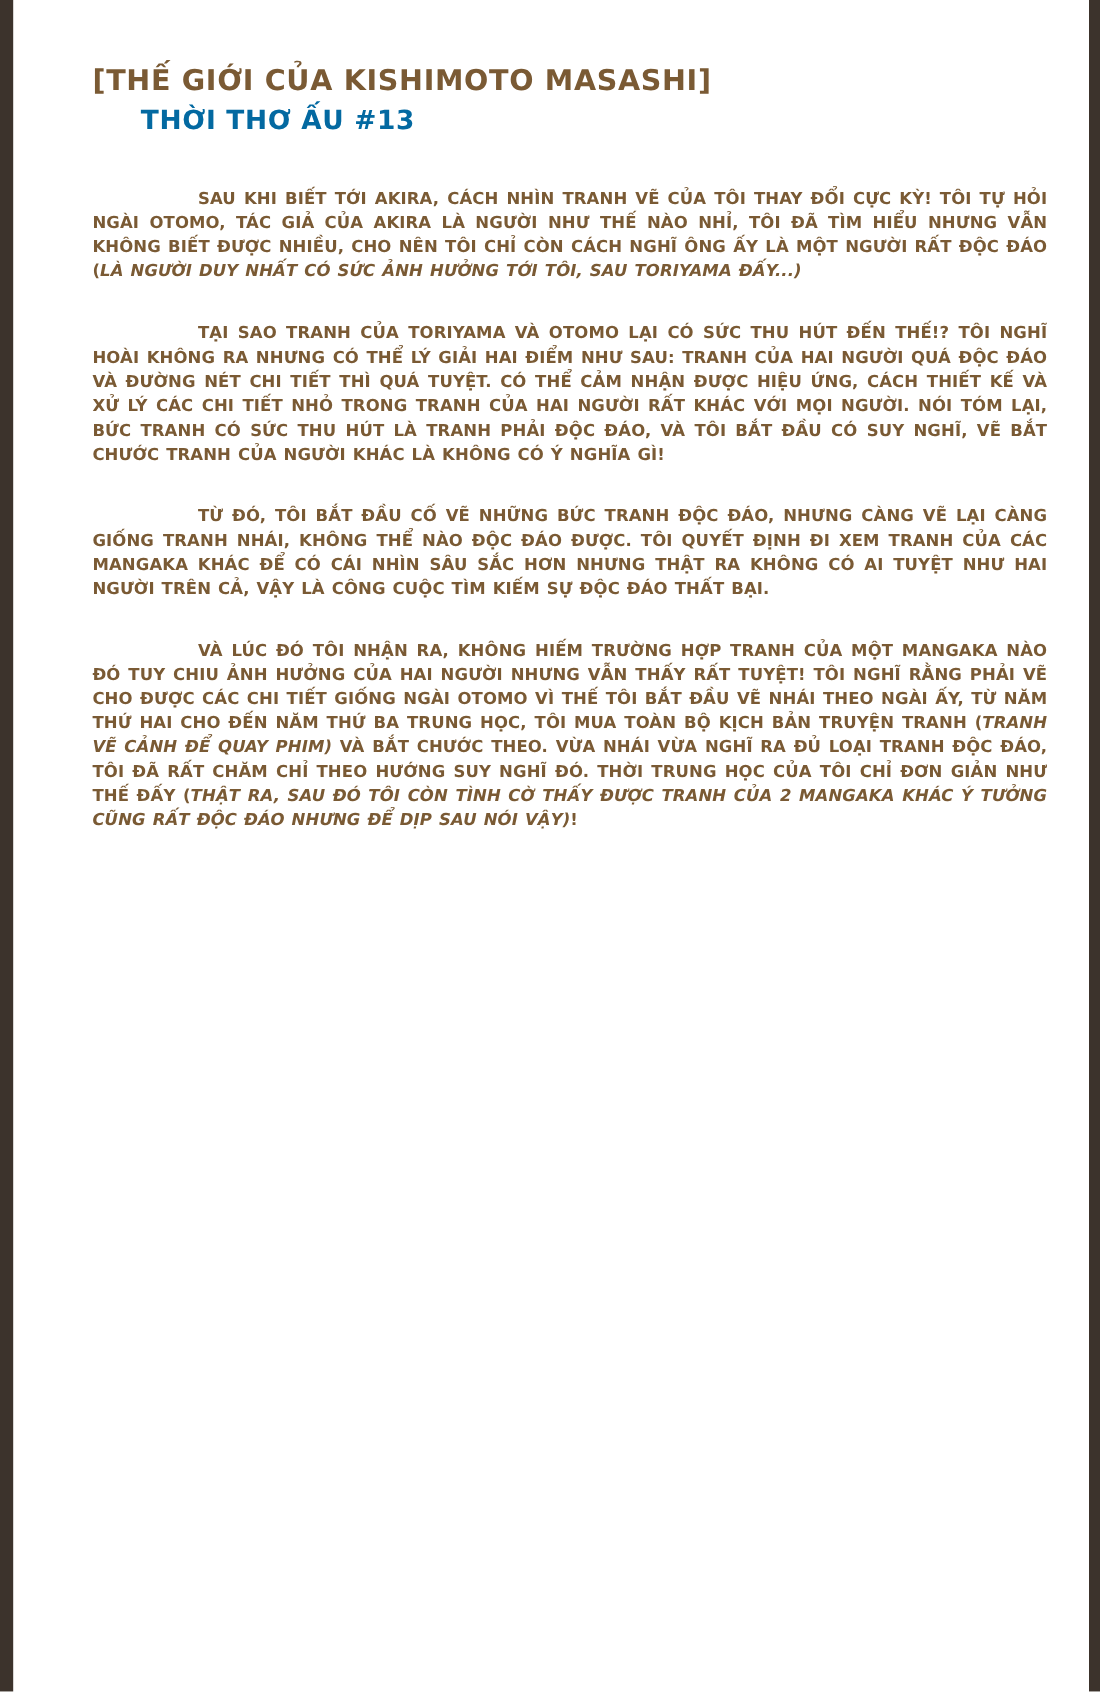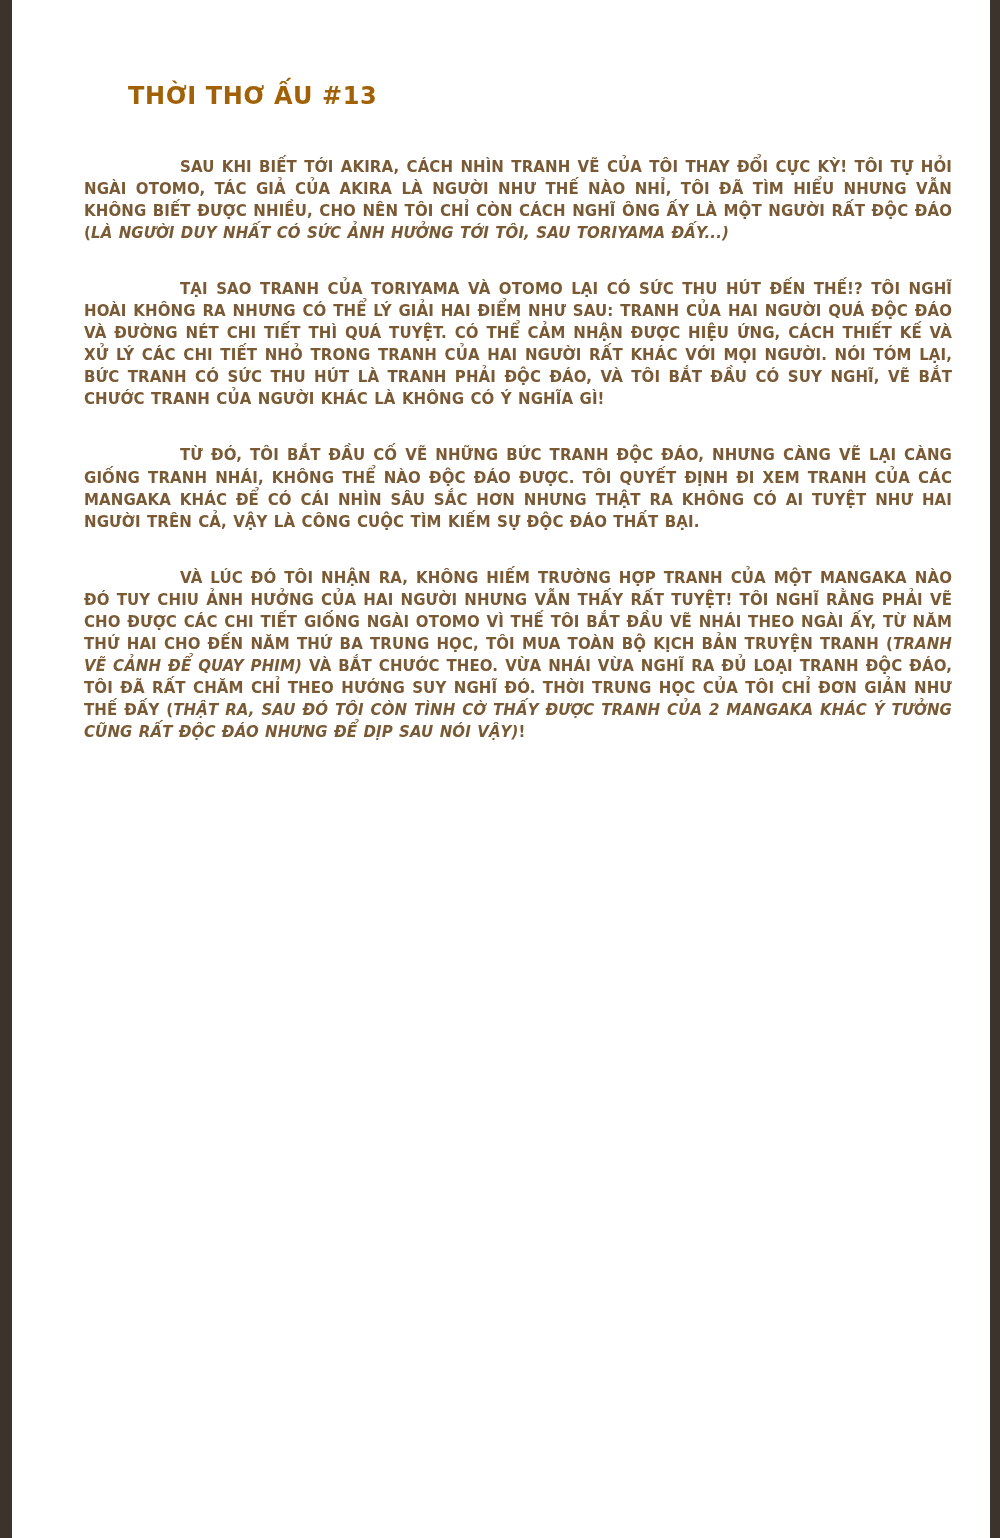--- a/index.html
+++ b/index.html
@@ -55,22 +55,22 @@
     letter-spacing: 0.6px;
     color: #7a5a34;
     line-height: 1.28;
     white-space: nowrap;
   }
   .title-sub {
     font-family: "DejaVu Sans", sans-serif;
     font-weight: bold;
     font-size: 24px;
     letter-spacing: 0.6px;
-    color: #a16207;
-    margin-top: 24px;
+    color: #0369a1;
+    margin-top: 4px;
     margin-left: 44px;
   }
   p.para {
     font-family: "DejaVu Sans", sans-serif;
     font-weight: bold;
     font-size: 15px;
     line-height: 1.47;
     color: #7a5a34;
     margin: 0 0 34px 0;
     text-indent: 96px;
@@ -88,20 +88,21 @@
 </style>
 </head>
 <body>
 
 <div class="page">
   <div class="edge-left"></div>
   <div class="edge-right"></div>
 
   <div class="content">
     <div class="title-block">
+      <div class="title-main">[THẾ GIỚI CỦA KISHIMOTO MASASHI]</div>
       <div class="title-sub">THỜI THƠ ẤU #13</div>
     </div>
 
     <div id="body-text">
         <p class="para"><span>SAU KHI BIẾT TỚI AKIRA, CÁCH NHÌN TRANH VẼ CỦA TÔI THAY ĐỔI CỰC KỲ! TÔI TỰ HỎI NGÀI OTOMO, TÁC GIẢ CỦA AKIRA LÀ NGƯỜI NHƯ THẾ NÀO NHỈ, TÔI ĐÃ TÌM HIỂU NHƯNG VẪN KHÔNG BIẾT ĐƯỢC NHIỀU, CHO NÊN TÔI CHỈ CÒN CÁCH NGHĨ ÔNG ẤY LÀ MỘT NGƯỜI RẤT ĐỘC ĐÁO (</span><span class="ital">LÀ NGƯỜI DUY NHẤT CÓ SỨC ẢNH HƯỞNG TỚI TÔI, SAU TORIYAMA ĐẤY...)</span></p>
         <p class="para"><span>TẠI SAO TRANH CỦA TORIYAMA VÀ OTOMO LẠI CÓ SỨC THU HÚT ĐẾN THẾ!? TÔI NGHĨ HOÀI KHÔNG RA NHƯNG CÓ THỂ LÝ GIẢI HAI ĐIỂM NHƯ SAU: TRANH CỦA HAI NGƯỜI QUÁ ĐỘC ĐÁO VÀ ĐƯỜNG NÉT CHI TIẾT THÌ QUÁ TUYỆT. CÓ THỂ CẢM NHẬN ĐƯỢC HIỆU ỨNG, CÁCH THIẾT KẾ VÀ XỬ LÝ CÁC CHI TIẾT NHỎ TRONG TRANH CỦA HAI NGƯỜI RẤT KHÁC VỚI MỌI NGƯỜI. NÓI TÓM LẠI, BỨC TRANH CÓ SỨC THU HÚT LÀ TRANH PHẢI ĐỘC ĐÁO, VÀ TÔI BẮT ĐẦU CÓ SUY NGHĨ, VẼ BẮT CHƯỚC TRANH CỦA NGƯỜI KHÁC LÀ KHÔNG CÓ Ý NGHĨA GÌ!</span></p>
         <p class="para"><span>TỪ ĐÓ, TÔI BẮT ĐẦU CỐ VẼ NHỮNG BỨC TRANH ĐỘC ĐÁO, NHƯNG CÀNG VẼ LẠI CÀNG GIỐNG TRANH NHÁI, KHÔNG THỂ NÀO ĐỘC ĐÁO ĐƯỢC. TÔI QUYẾT ĐỊNH ĐI XEM TRANH CỦA CÁC MANGAKA KHÁC ĐỂ CÓ CÁI NHÌN SÂU SẮC HƠN NHƯNG THẬT RA KHÔNG CÓ AI TUYỆT NHƯ HAI NGƯỜI TRÊN CẢ, VẬY LÀ CÔNG CUỘC TÌM KIẾM SỰ ĐỘC ĐÁO THẤT BẠI.</span></p>
         <p class="para"><span>VÀ LÚC ĐÓ TÔI NHẬN RA, KHÔNG HIẾM TRƯỜNG HỢP TRANH CỦA MỘT MANGAKA NÀO ĐÓ TUY CHIU ẢNH HƯỞNG CỦA HAI NGƯỜI NHƯNG VẪN THẤY RẤT TUYỆT! TÔI NGHĨ RẰNG PHẢI VẼ CHO ĐƯỢC CÁC CHI TIẾT GIỐNG NGÀI OTOMO VÌ THẾ TÔI BẮT ĐẦU VẼ NHÁI THEO NGÀI ẤY, TỪ NĂM THỨ HAI CHO ĐẾN NĂM THỨ BA TRUNG HỌC, TÔI MUA TOÀN BỘ KỊCH BẢN TRUYỆN TRANH (</span><span class="ital">TRANH VẼ CẢNH ĐỂ QUAY PHIM)</span><span> VÀ BẮT CHƯỚC THEO. VỪA NHÁI VỪA NGHĨ RA ĐỦ LOẠI TRANH ĐỘC ĐÁO, TÔI ĐÃ RẤT CHĂM CHỈ THEO HƯỚNG SUY NGHĨ ĐÓ. THỜI TRUNG HỌC CỦA TÔI CHỈ ĐƠN GIẢN NHƯ THẾ ĐẤY (</span><span class="ital">THẬT RA, SAU ĐÓ TÔI CÒN TÌNH CỜ THẤY ĐƯỢC TRANH CỦA 2 MANGAKA KHÁC Ý TƯỞNG CŨNG RẤT ĐỘC ĐÁO NHƯNG ĐỂ DỊP SAU NÓI VẬY)</span><span>!</span></p>
       </div>
   </div>

